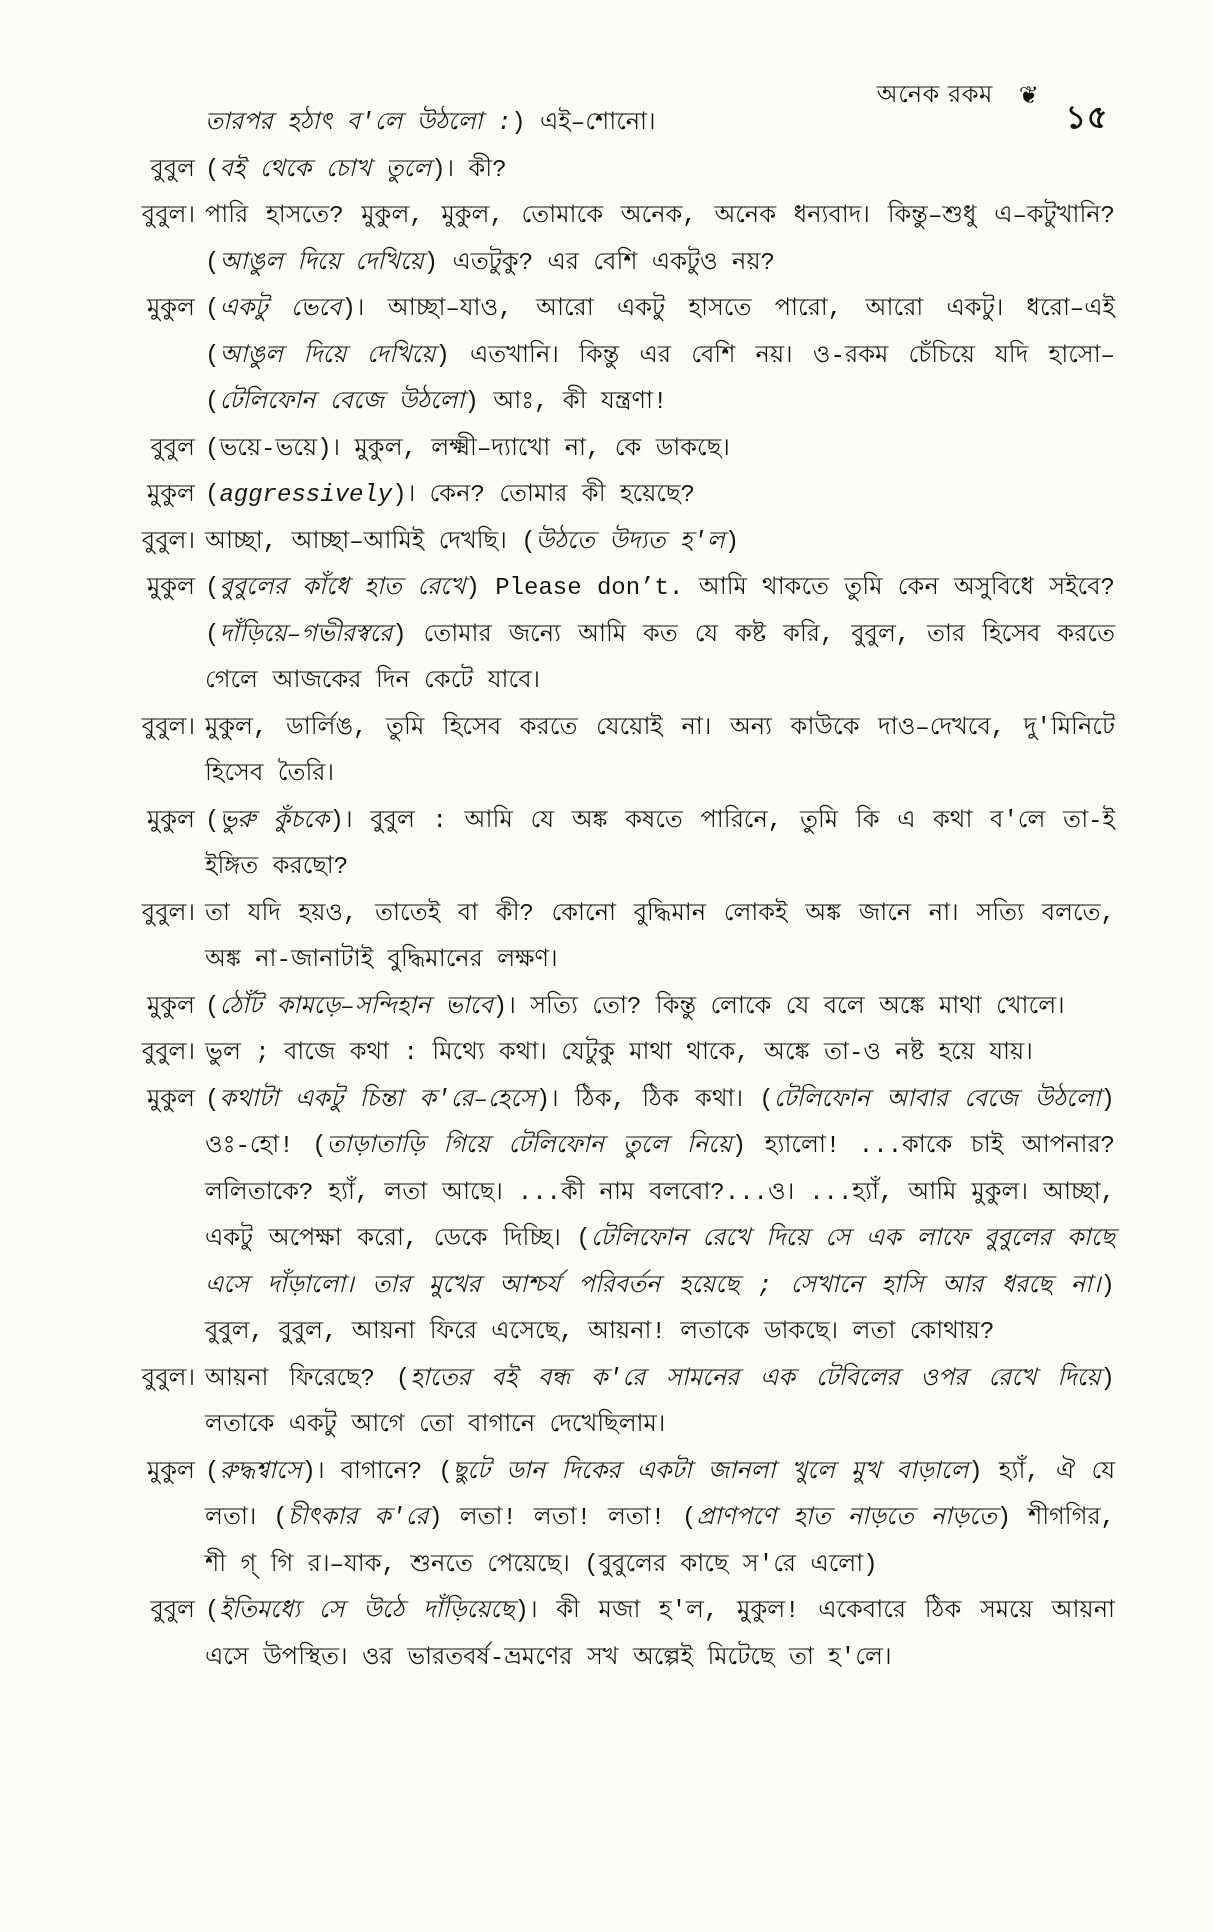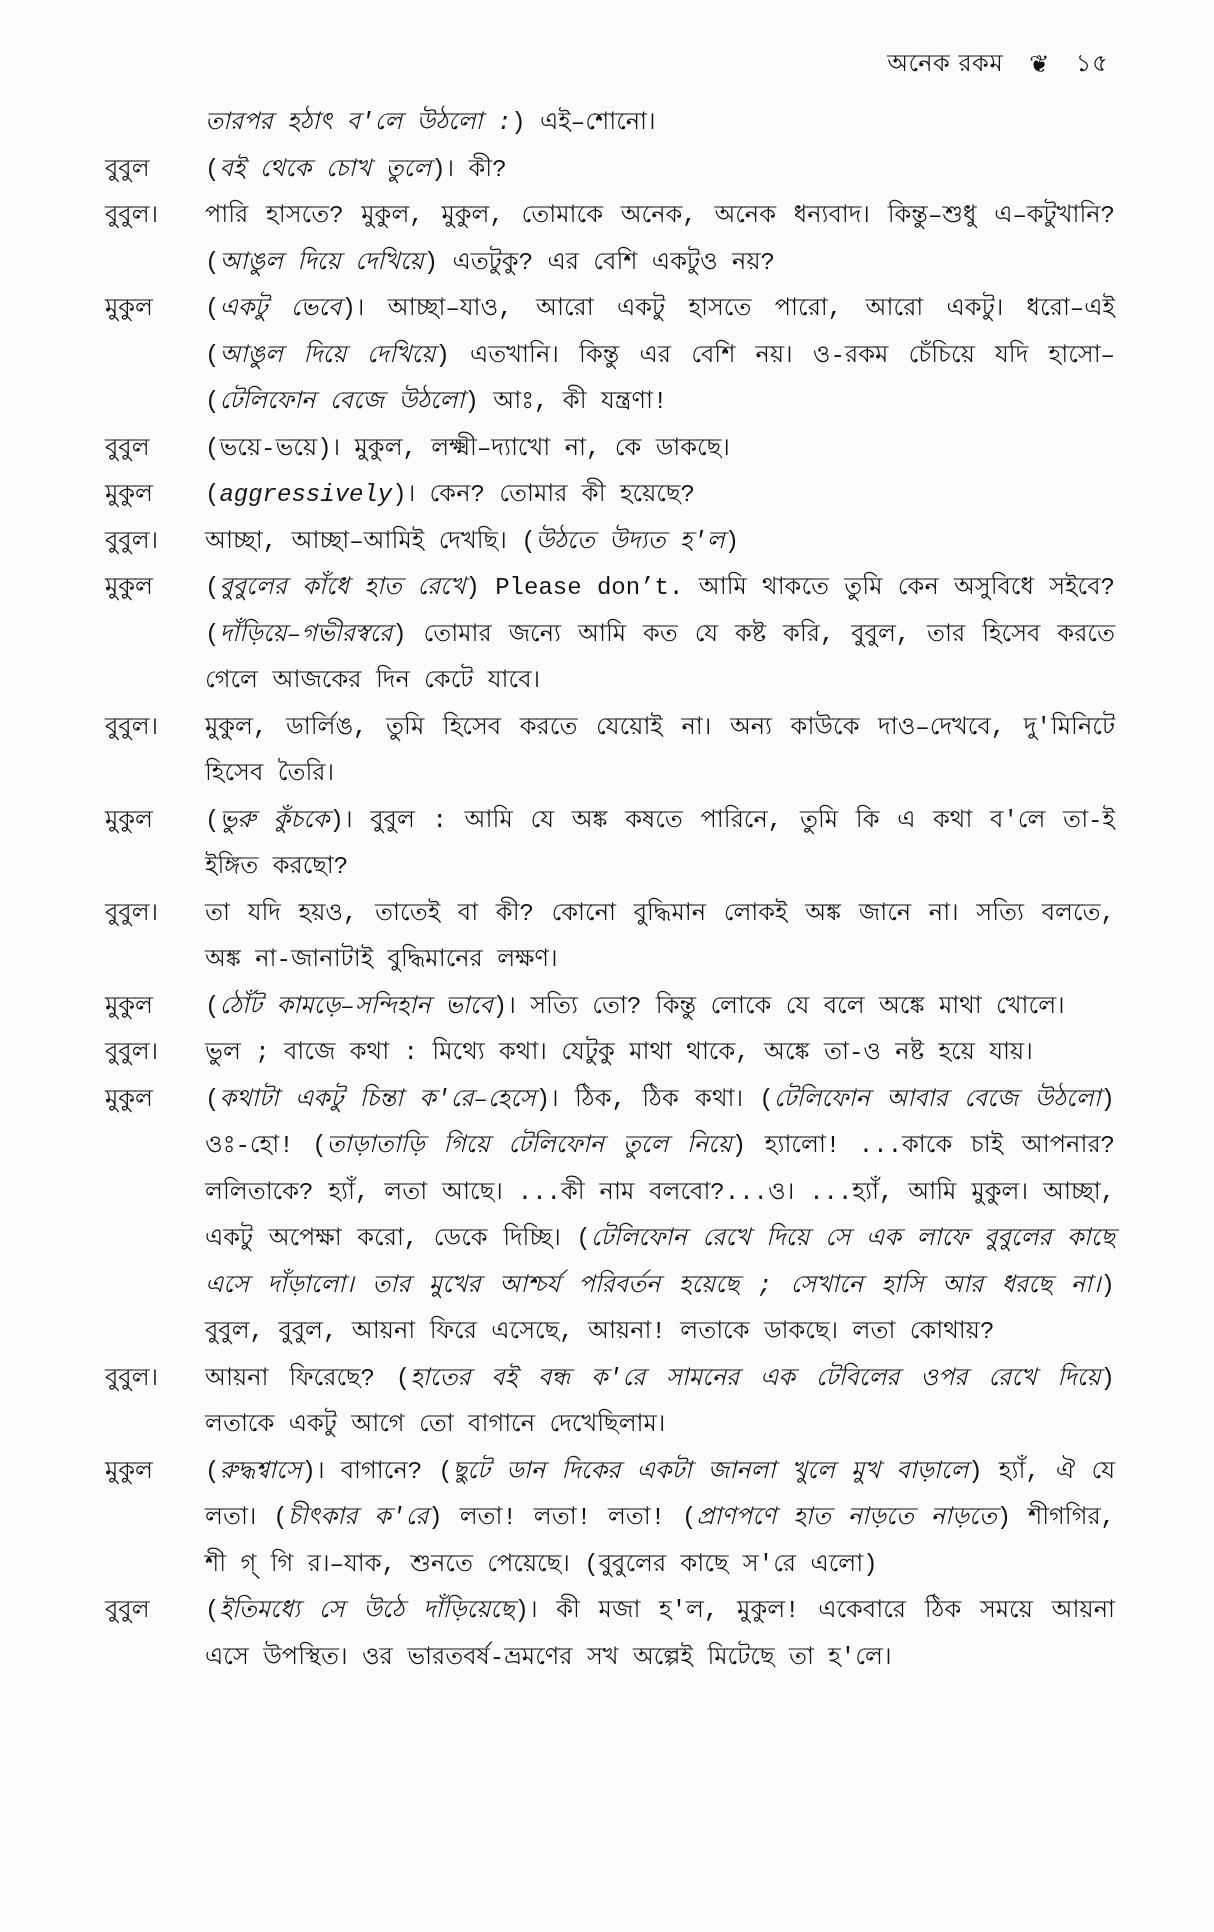--- a/index.html
+++ b/index.html
@@ -29,39 +29,41 @@
     display: flex;
     align-items: center;
     gap: 26px;
     letter-spacing: 0.5px;
   }
   .running-head .ornament {
     font-size: 24px;
     color: #111;
   }
   .running-head .page-num {
-    font-size: 24px;
-    font-weight: normal;
+    font-size: 32px;
+    font-weight: bold;
+    margin-top: 48px;
   }
   .body-text {
     position: absolute;
     top: 100px;
     left: 105px;
     width: 1010px;
     font-family: Liberation Mono, monospace;
   }
   .entry {
     display: flex;
     align-items: flex-start;
     font-size: 24px;
     line-height: 46.5px;
   }
   .speaker {
     width: 100px;
     flex: 0 0 100px;
+    text-align: right;
     padding-right: 10px;
     box-sizing: border-box;
     white-space: nowrap;
   }
   .speech {
     flex: 1 1 auto;
     text-align: justify;
     padding-left: 0;
   }
   .speech i, .speech .stage {

